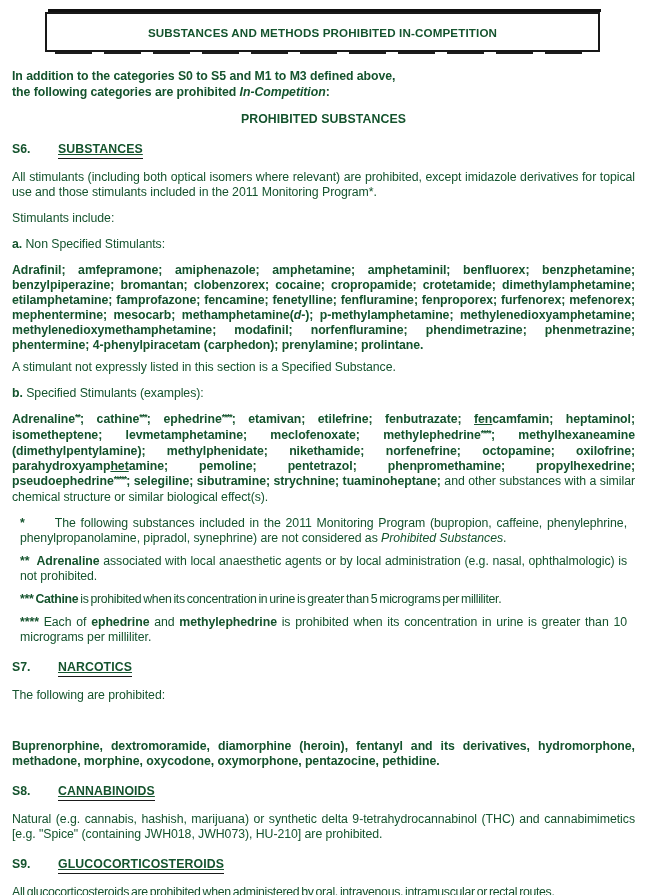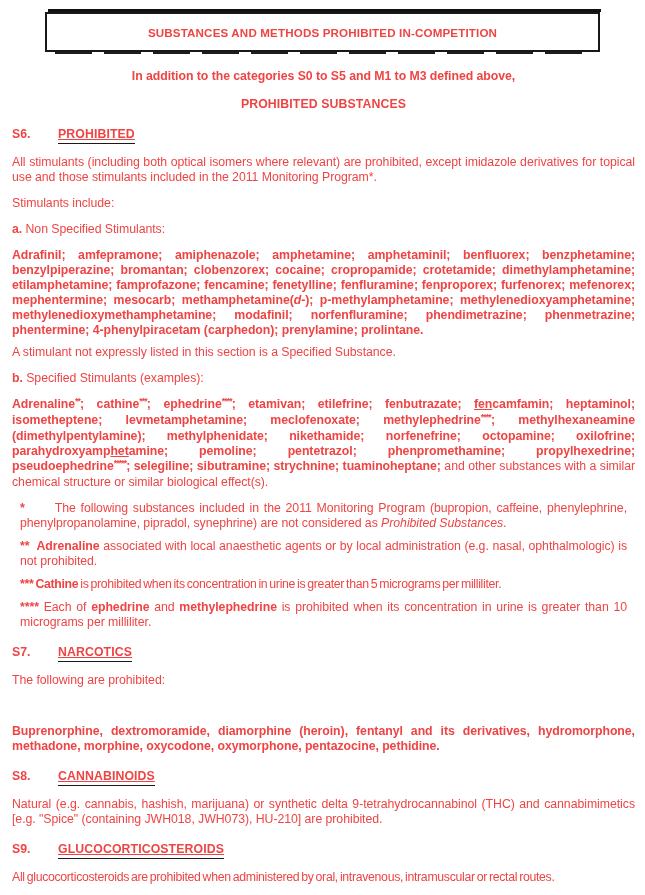--- a/index.html
+++ b/index.html
@@ -3,21 +3,21 @@
 <meta charset="utf-8">
 <style>
   html,body { margin:0; padding:0; background:#ffffff; }
   .page {
     position:relative;
     width:645px; height:895px;
     box-sizing:border-box;
     padding:0 10px 0 12px;
     overflow:hidden;
     background:#ffffff;
-    color:#ef4444;
+    color:#14532d;
     font-family:"Liberation Sans", sans-serif;
     font-size:12.3px;
     line-height:15px;
     letter-spacing:-0.05px;
   }
   p { margin:11px 0 0 0; text-align:justify; }
   .b { font-weight:bold; }
   .i { font-style:italic; }
   .u { text-decoration:underline; }
   .sup { font-size:8.5px; position:relative; top:-3.5px; letter-spacing:-0.8px; }
@@ -36,21 +36,21 @@
   .banner-box::before { 
     content:""; position:absolute; top:-5px; left:1px; right:-3px; height:3px;
     background:#111;
   }
   .banner-box::after { 
     content:""; position:absolute; bottom:-4px; left:8px; right:10px; height:2px;
     background:repeating-linear-gradient(90deg,#1d1d1d 0 37px, transparent 37px 49px);
   }
   .banner-title { font-weight:bold; font-size:11.6px; letter-spacing:0.15px; }
 
-  .intro { margin-top:17px; font-weight:bold; text-align:center; line-height:15.5px; }
+  .intro { margin-top:17px; font-weight:bold; line-height:15.5px; }
   .ps-title { margin-top:12px; text-align:center; font-weight:bold; letter-spacing:0.1px; }
 
   .sec-heading { margin-top:15px; font-weight:bold; display:flex; }
   .sec-num { flex:0 0 46px; width:46px; }
   .sec-title {
     text-decoration:underline;
     border-bottom:1px solid #1a1a1a;
     padding-bottom:1px;
     letter-spacing:0.1px;
   }
@@ -61,27 +61,28 @@
 <body>
 
 <div class="page">
 
   <div class="banner-box">
     <div class="banner-title">SUBSTANCES AND METHODS PROHIBITED IN-COMPETITION</div>
   </div>
 
   <div class="intro">
     <div>In addition to the categories S0 to S5 and M1 to M3 defined above,</div>
+    <div><span>the following categories are prohibited </span><span class="i">In-Competition</span><span>:</span></div>
   </div>
 
   <div class="ps-title">PROHIBITED SUBSTANCES</div>
 
   <div class="sec-heading">
     <span class="sec-num">S6.</span>
-    <span class="sec-title">PROHIBITED</span>
+    <span class="sec-title">SUBSTANCES</span>
   </div>
 
   <p>All stimulants (including both optical isomers where relevant) are prohibited, except imidazole derivatives for topical use and those stimulants included in the 2011 Monitoring Program*.</p>
   <p>Stimulants include:</p>
 
   <p><span class="b">a.</span><span> Non Specified Stimulants:</span></p>
   <p style="margin-bottom:0;"><span class="b">Adrafinil; amfepramone; amiphenazole; amphetamine; amphetaminil; benfluorex; benzphetamine; benzylpiperazine; bromantan; clobenzorex; cocaine; cropropamide; crotetamide; dimethylamphetamine; etilamphetamine; famprofazone; fencamine; fenetylline; fenfluramine; fenproporex; furfenorex; mefenorex; mephentermine; mesocarb; methamphetamine(</span><span class="b i">d</span><span class="b">-); p-methylamphetamine; methylenedioxyamphetamine; methylenedioxymethamphetamine; modafinil; norfenfluramine; phendimetrazine; phenmetrazine; phentermine; 4-phenylpiracetam (carphedon); prenylamine; prolintane.</span></p>
   <p class="m0">A stimulant not expressly listed in this section is a Specified Substance.</p>
 
   <p><span class="b">b.</span><span> Specified Stimulants (examples):</span></p>

